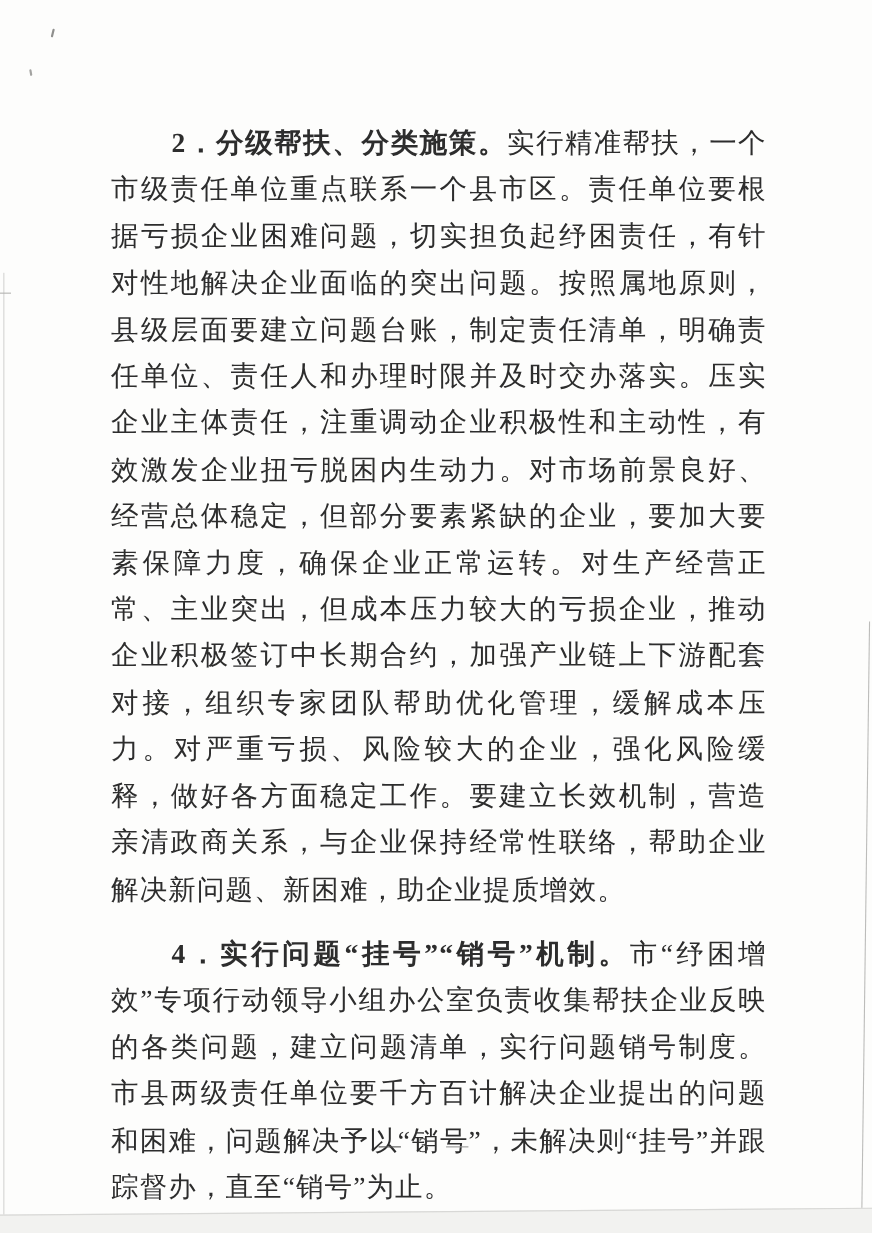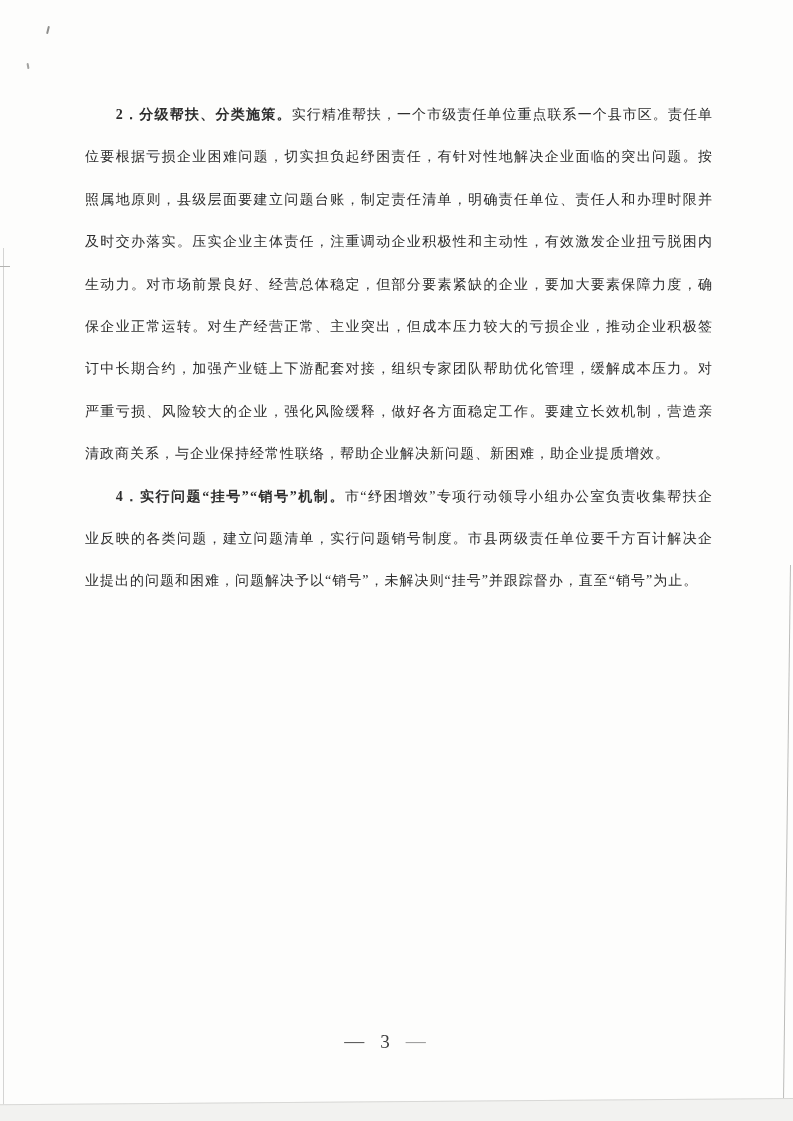--- a/index.html
+++ b/index.html
@@ -17,23 +17,23 @@
     font-family: "Liberation Serif", "DejaVu Serif", serif;
     color: #2d2d2d;
   }
   .content {
     position: absolute;
     left: 85px;
     top: 94px;
     width: 628px;
   }
   .para {
-    margin: 0;
+    margin: 16px;
     padding: 0;
-    font-size: 14px;
+    font-size: 25px;
     line-height: 42.4px;
     letter-spacing: 1px;
     text-align: justify;
     text-indent: 2.2em;
   }
   .para .lead {
     font-weight: 700;
     letter-spacing: 1.2px;
   }
   .footer {

